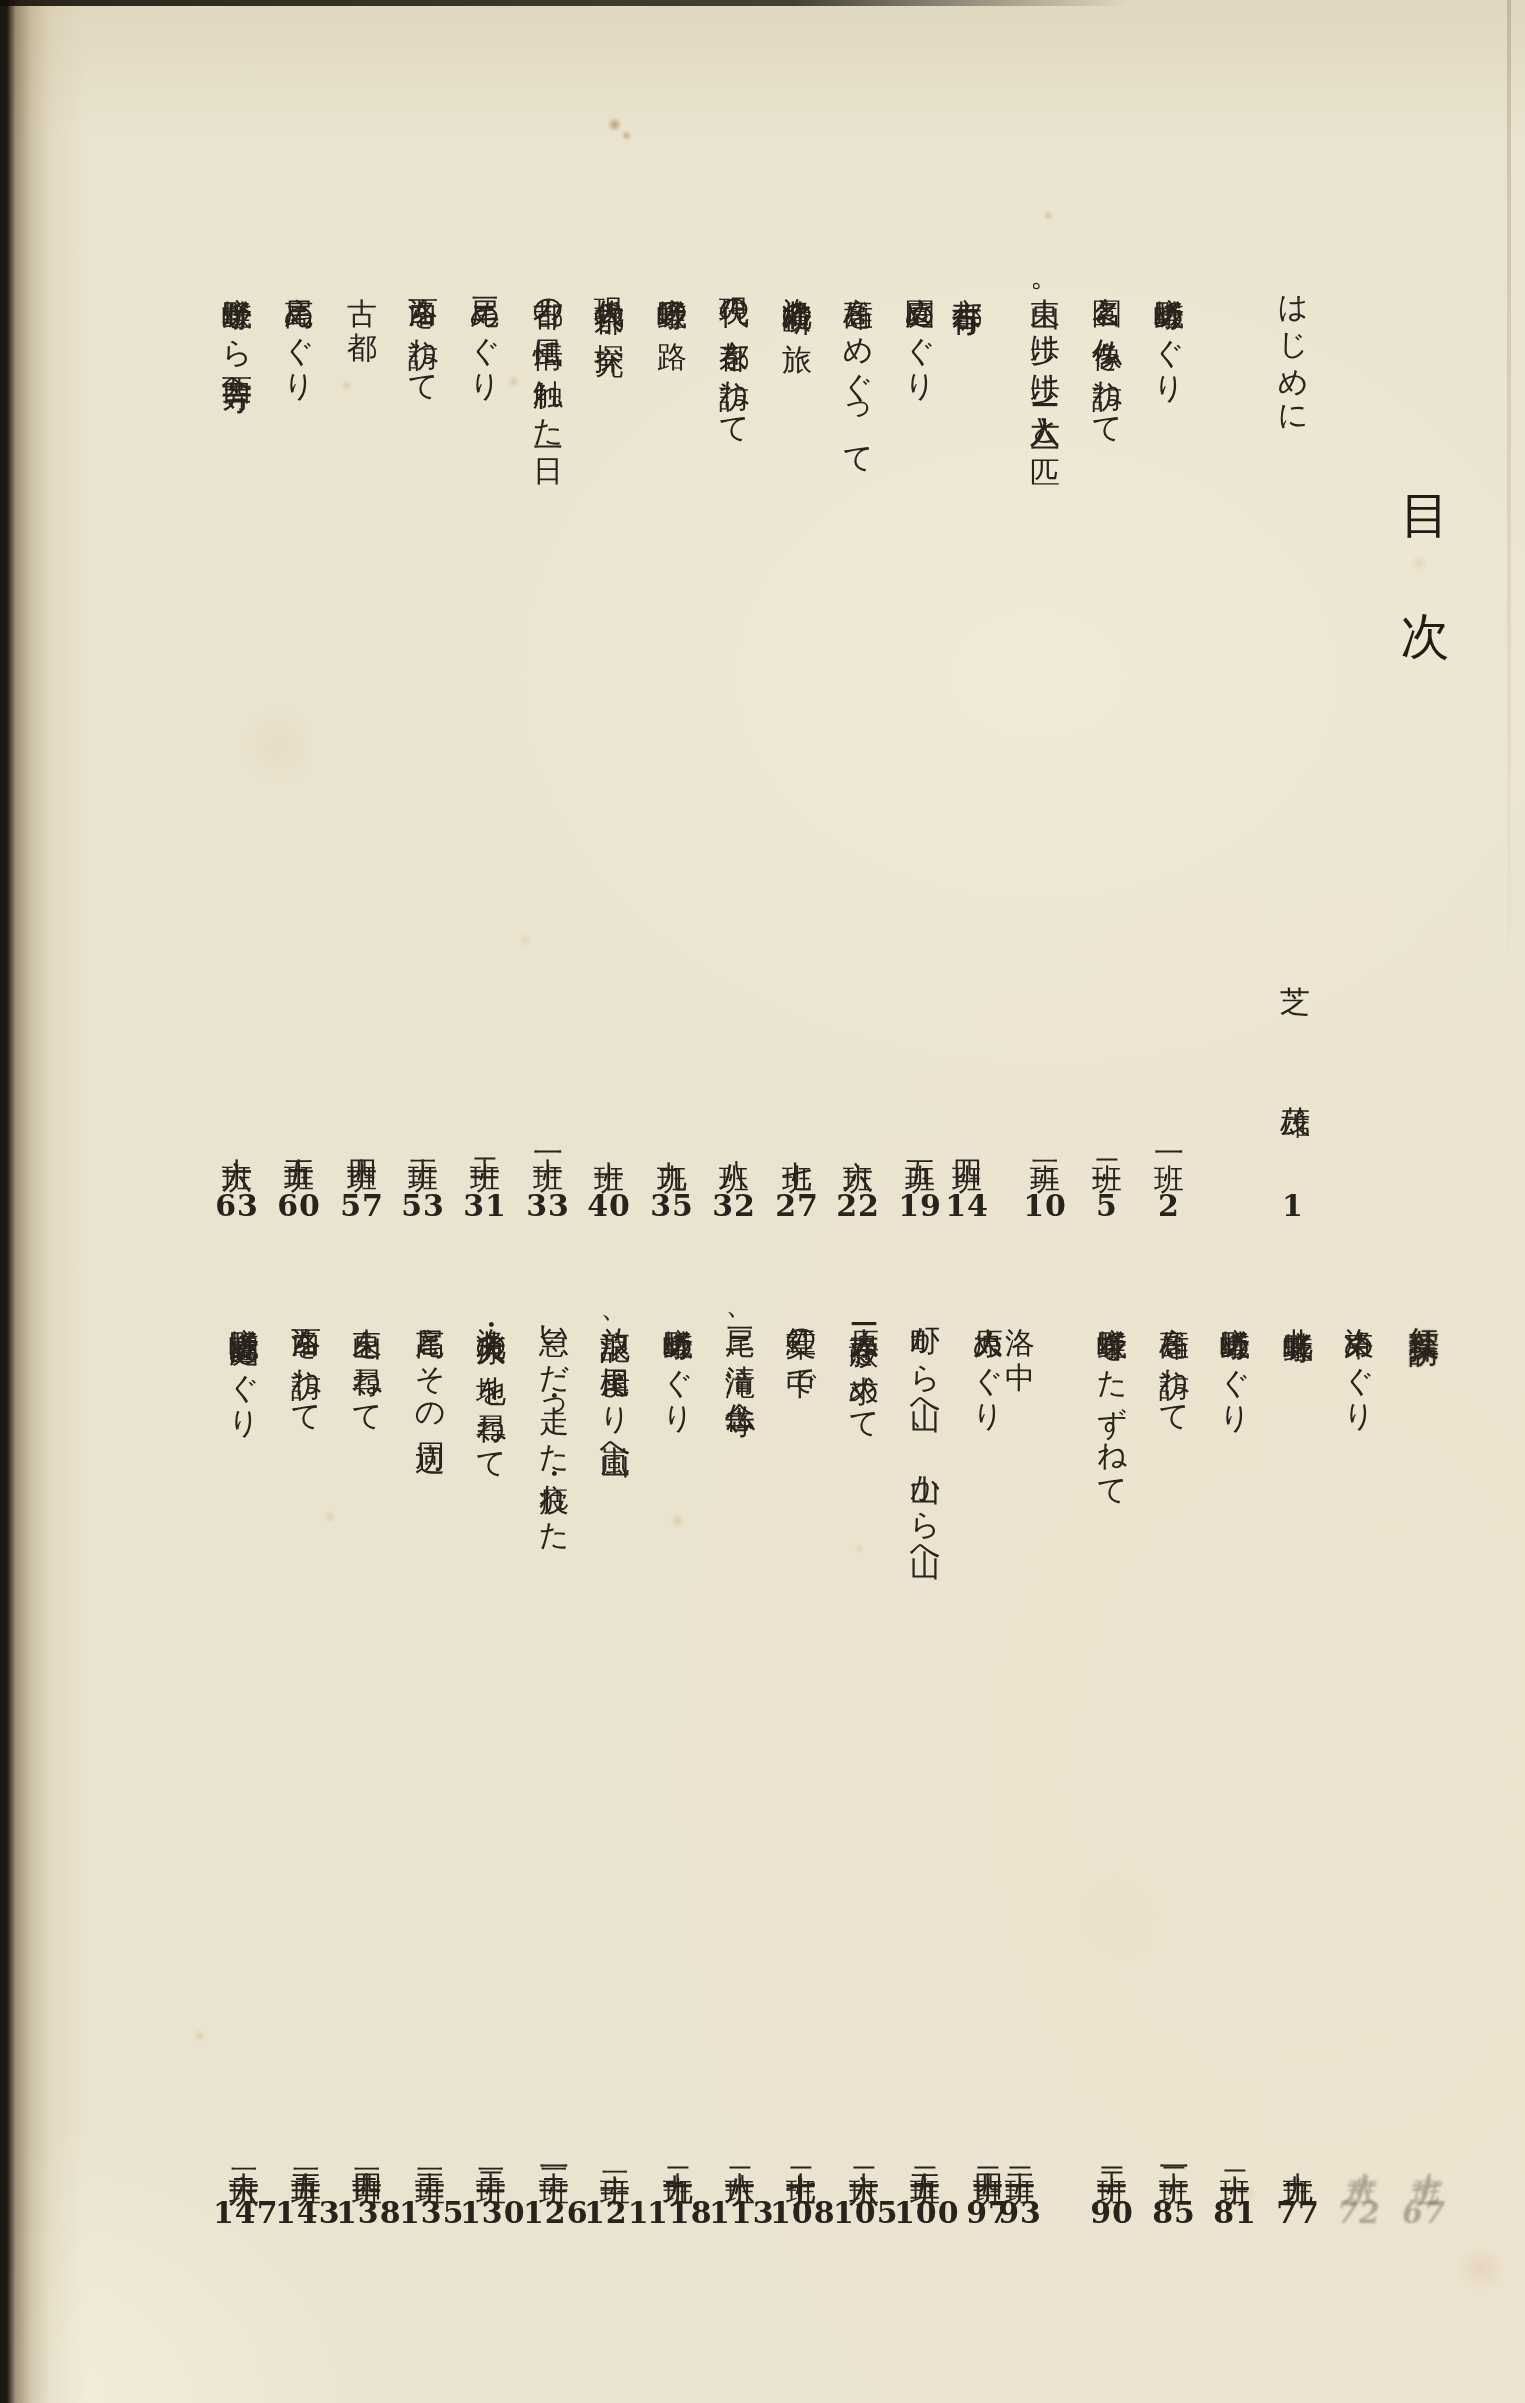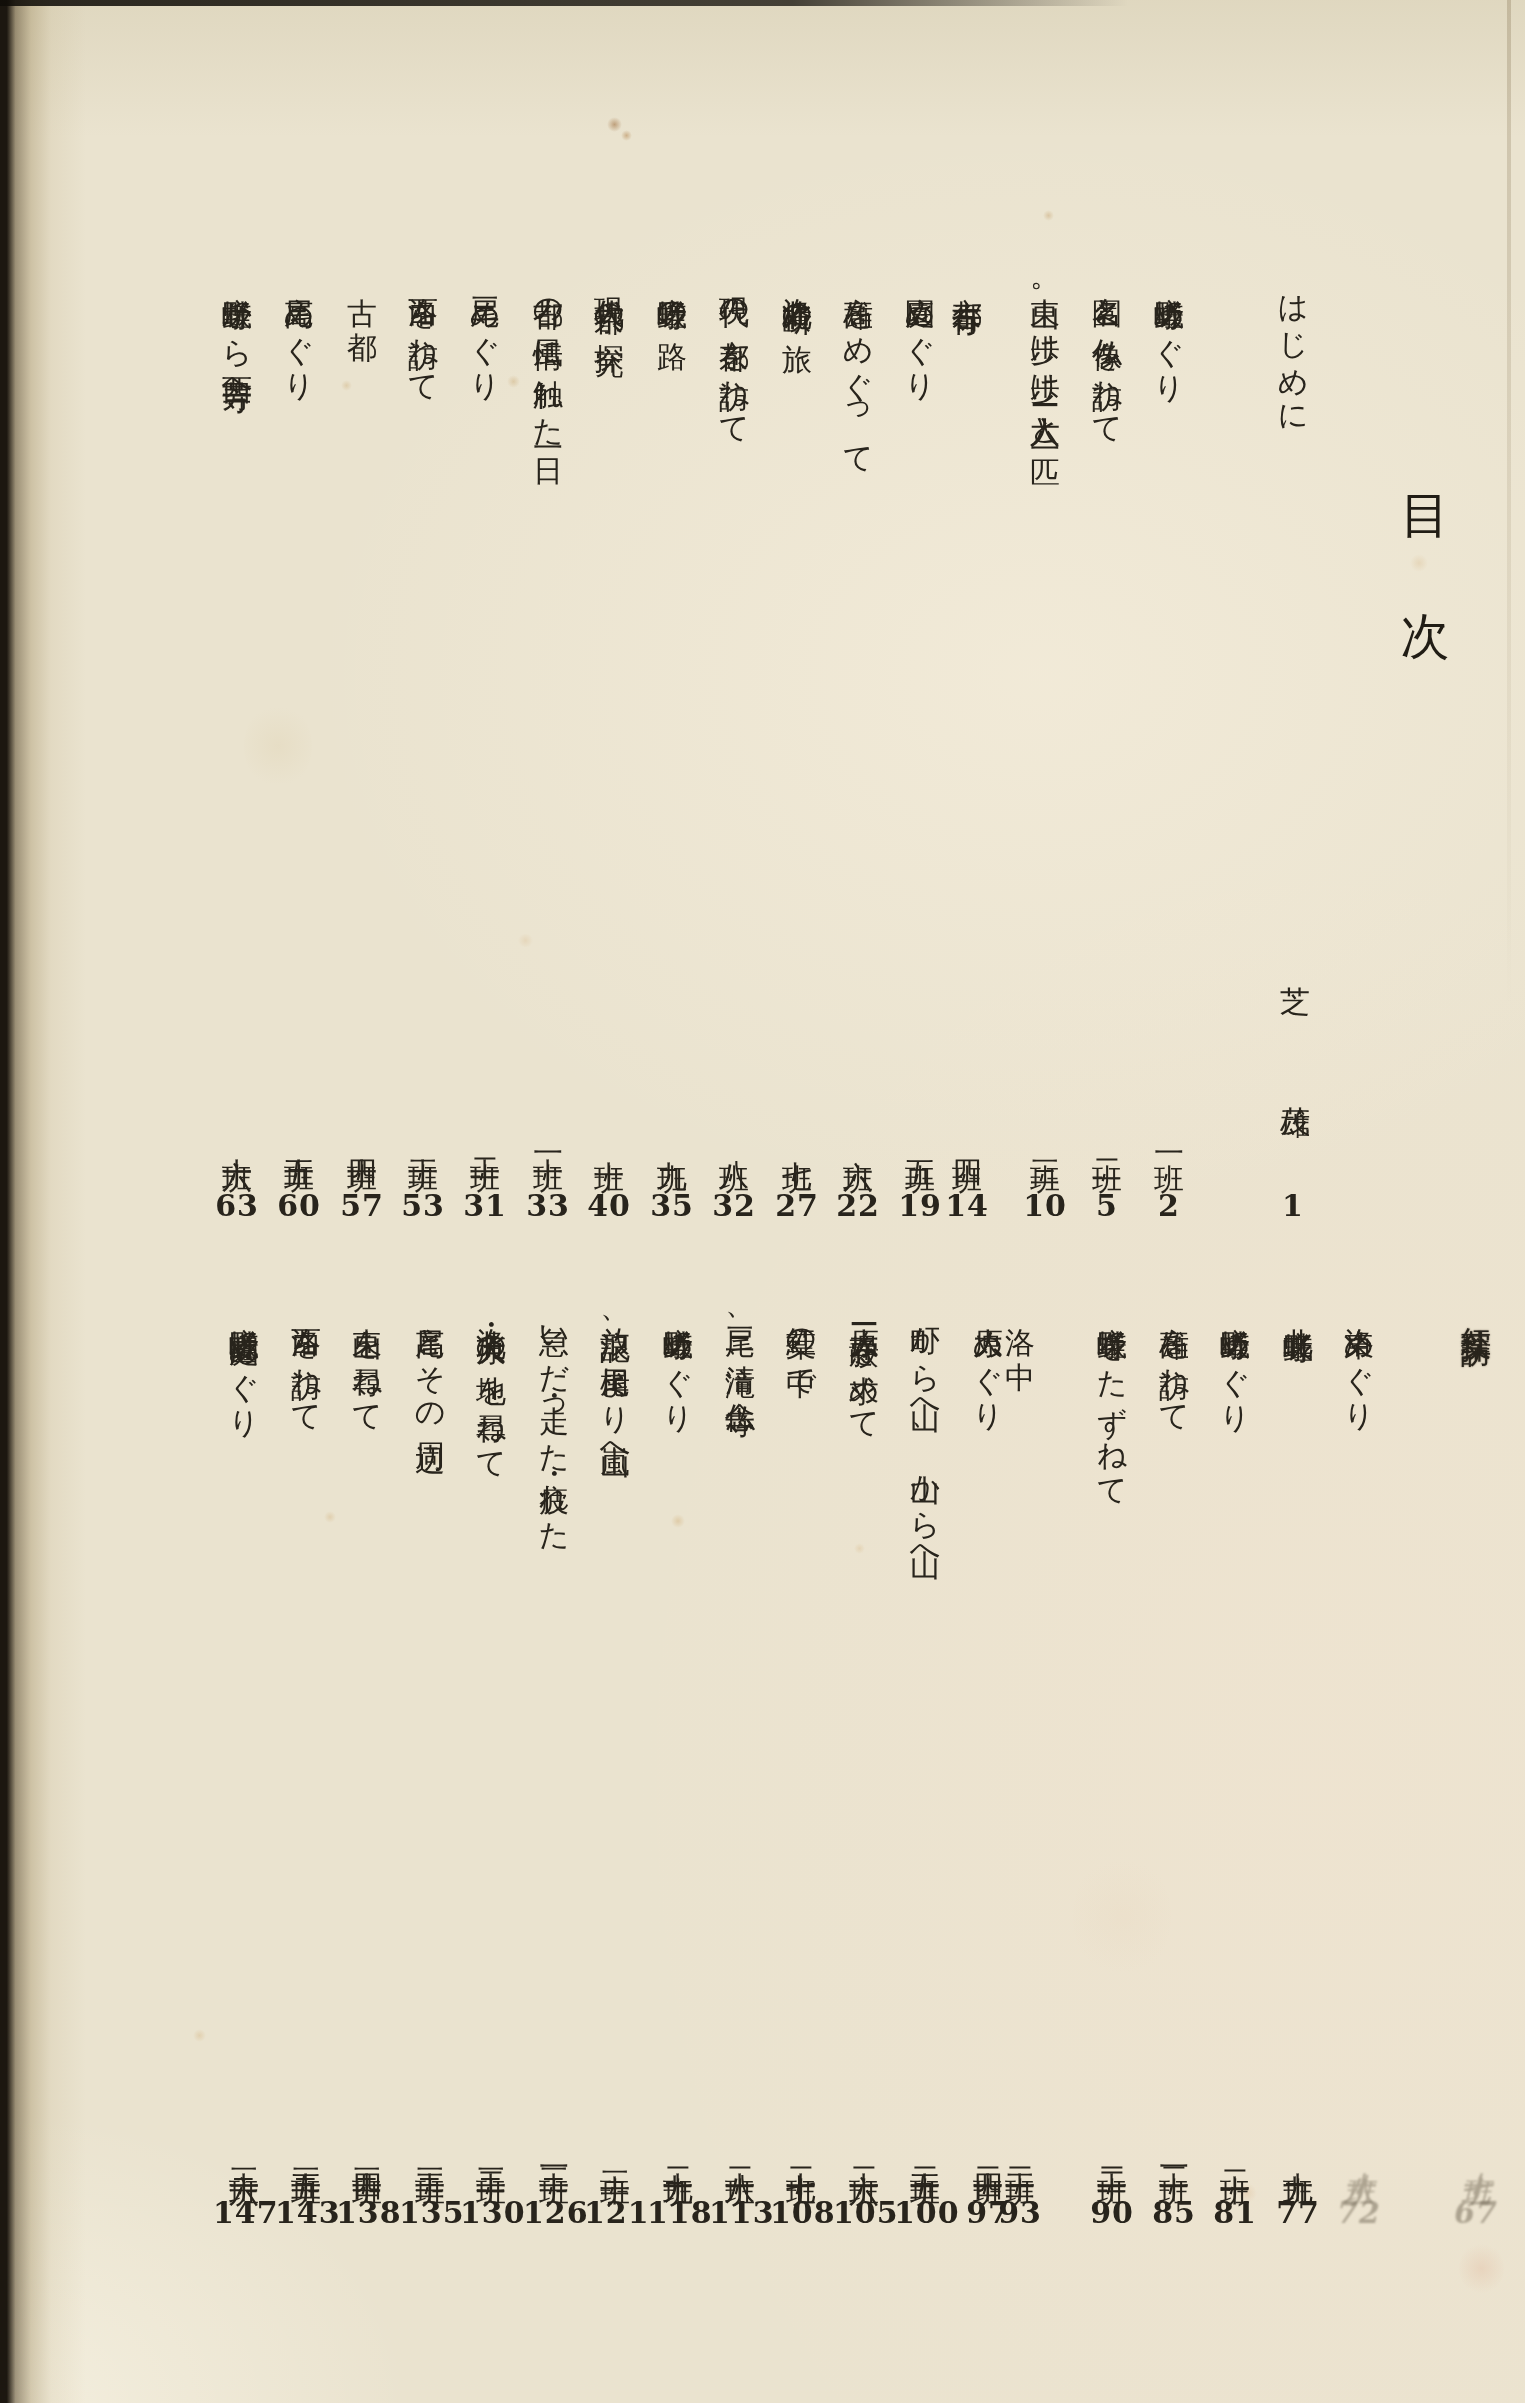--- a/index.html
+++ b/index.html
@@ -189,21 +189,21 @@
       <span class="group">十五班</span>
       <span class="pagenum">60</span>
     </div>
       <div class="entry sec-top" style="left: 206px;">
       <span class="title">嵯峨野から西芳寺へ</span>
       <span class="group">十六班</span>
       <span class="pagenum">63</span>
     </div>
     </section>
   <section id="bottom-columns">
-      <div class="entry sec-bottom" style="left: 1445px;">
+      <div class="entry sec-bottom" style="left: 1393px;">
       <span class="title smudge">紅葉探訪</span>
       <span class="group faded">十七班</span>
       <span class="pagenum faded">67</span>
     </div>
       <div class="entry sec-bottom" style="left: 1328px;">
       <span class="title">洛東めぐり</span>
       <span class="group faded">十八班</span>
       <span class="pagenum faded">72</span>
     </div>
       <div class="entry sec-bottom" style="left: 1267px;">

